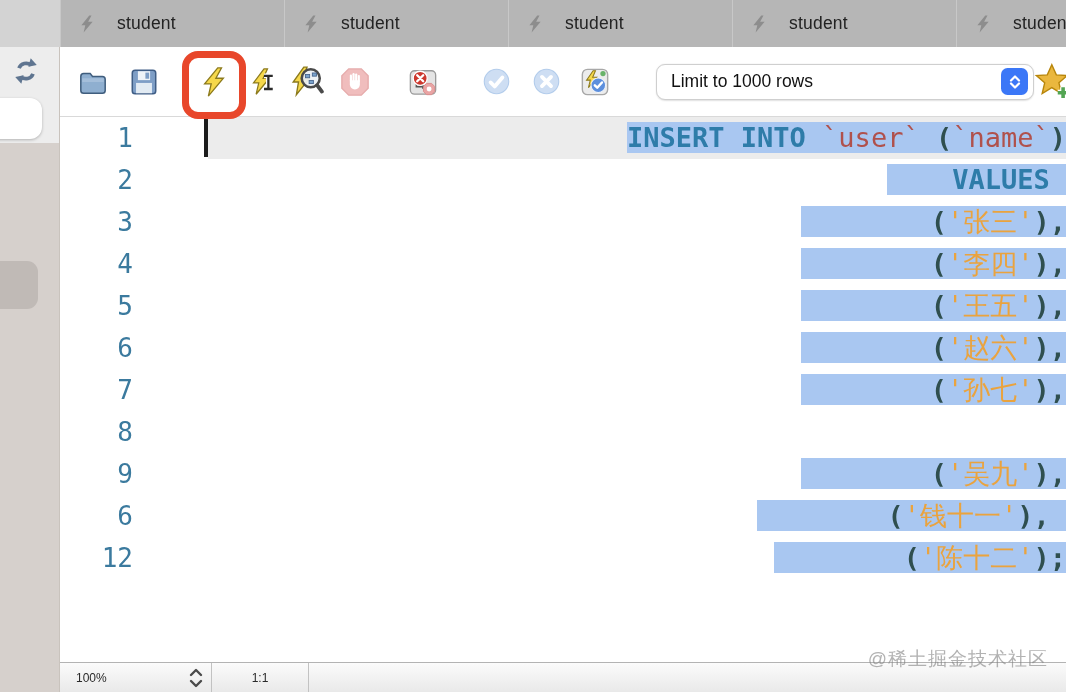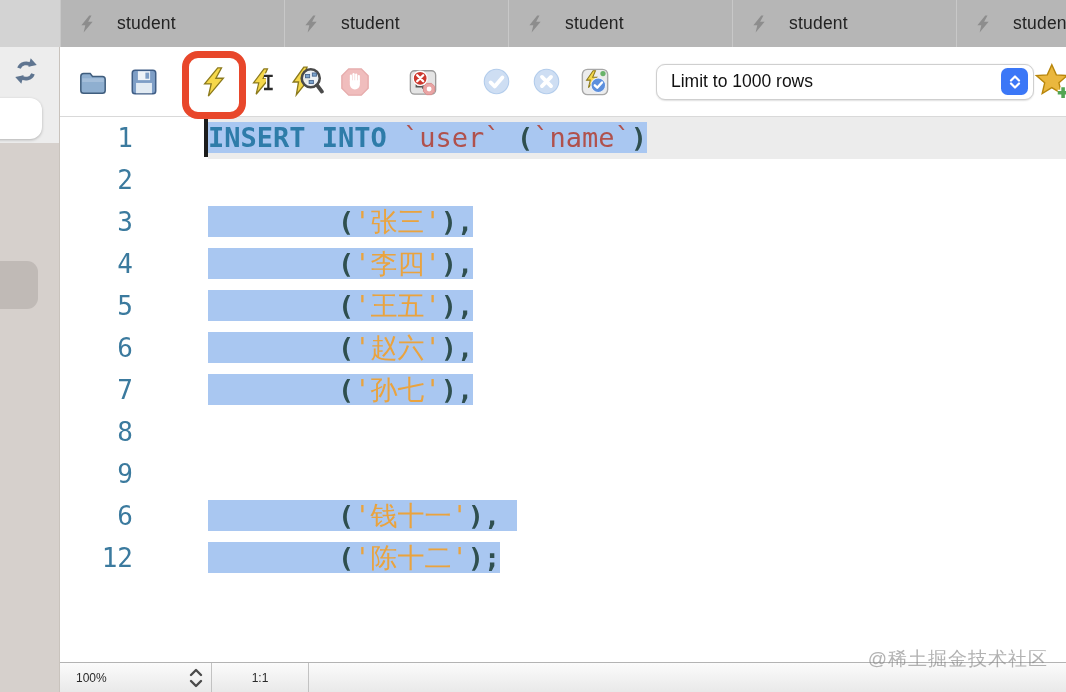--- a/index.html
+++ b/index.html
@@ -49,21 +49,21 @@
                     margin-right:5px; display:flex; align-items:center; justify-content:center; }
   .fav-btn { margin-left:auto; margin-right:-6px; }
 
   
   .editor { position:absolute; left:60px; top:117px; right:0; bottom:30px;
             background:#fff; font-family:"DejaVu Sans Mono", monospace;
             font-size:27px; overflow:hidden; cursor:text; }
   .row { display:flex; height:42px; line-height:42px; }
   .gutter { flex:none; width:148px; padding-right:75px; text-align:right;
             color:var(--line-number,#3b7a9e); font-size:26px; }
-  .code { flex:1; white-space:pre; position:relative; }
+  .code { flex:1; white-space:pre; position:relative;text-align:right; }
   .code.active { background:var(--active-line,#ececec); }
   .sel { background:var(--selection,#a9c7f1); }
   .seg-kw { color:var(--keyword,#2e7ca9); font-weight:bold; }
   .seg-id { color:var(--identifier,#b0514c); }
   .seg-pa { color:var(--paren,#2f4f4f); font-weight:bold; }
   .seg-st { color:var(--string,#eaa33e); }
   .seg-pl { color:#333; }
   .caret { position:absolute; left:-4px; top:2px; width:3.5px; height:38px;
            background:#1c1c1c; }
 
@@ -269,20 +269,21 @@
   </div>
 
   <div class="editor">
     <div id="lines-host">
         <div class="row">
           <div class="gutter">1</div>
           <div class="code active"><span class="sel"><span class="seg-kw">INSERT INTO</span><span class="seg-pl"> </span><span class="seg-id">`user`</span><span class="seg-pl"> </span><span class="seg-pa">(</span><span class="seg-id">`name`</span><span class="seg-pa">)</span></span><div class="caret"></div></div>
         </div>
         <div class="row">
           <div class="gutter">2</div>
+          <div class="code"><span class="sel"><span class="seg-pl">    </span><span class="seg-kw">VALUES</span><span class="seg-pl"> </span></span></div>
         </div>
         <div class="row">
           <div class="gutter">3</div>
           <div class="code"><span class="sel"><span class="seg-pl">        </span><span class="seg-pa">(</span><span class="seg-st">'张三'</span><span class="seg-pa">),</span></span></div>
         </div>
         <div class="row">
           <div class="gutter">4</div>
           <div class="code"><span class="sel"><span class="seg-pl">        </span><span class="seg-pa">(</span><span class="seg-st">'李四'</span><span class="seg-pa">),</span></span></div>
         </div>
         <div class="row">
@@ -295,20 +296,21 @@
         </div>
         <div class="row">
           <div class="gutter">7</div>
           <div class="code"><span class="sel"><span class="seg-pl">        </span><span class="seg-pa">(</span><span class="seg-st">'孙七'</span><span class="seg-pa">),</span></span></div>
         </div>
         <div class="row">
           <div class="gutter">8</div>
         </div>
         <div class="row">
           <div class="gutter">9</div>
+          <div class="code"><span class="sel"><span class="seg-pl">        </span><span class="seg-pa">(</span><span class="seg-st">'吴九'</span><span class="seg-pa">),</span></span></div>
         </div>
         <div class="row">
           <div class="gutter">6</div>
           <div class="code"><span class="sel"><span class="seg-pl">        </span><span class="seg-pa">(</span><span class="seg-st">'钱十一'</span><span class="seg-pa">),</span><span class="seg-pl"> </span></span></div>
         </div>
         <div class="row">
           <div class="gutter">12</div>
           <div class="code"><span class="sel"><span class="seg-pl">        </span><span class="seg-pa">(</span><span class="seg-st">'陈十二'</span><span class="seg-pa">);</span></span></div>
         </div>
       </div>

